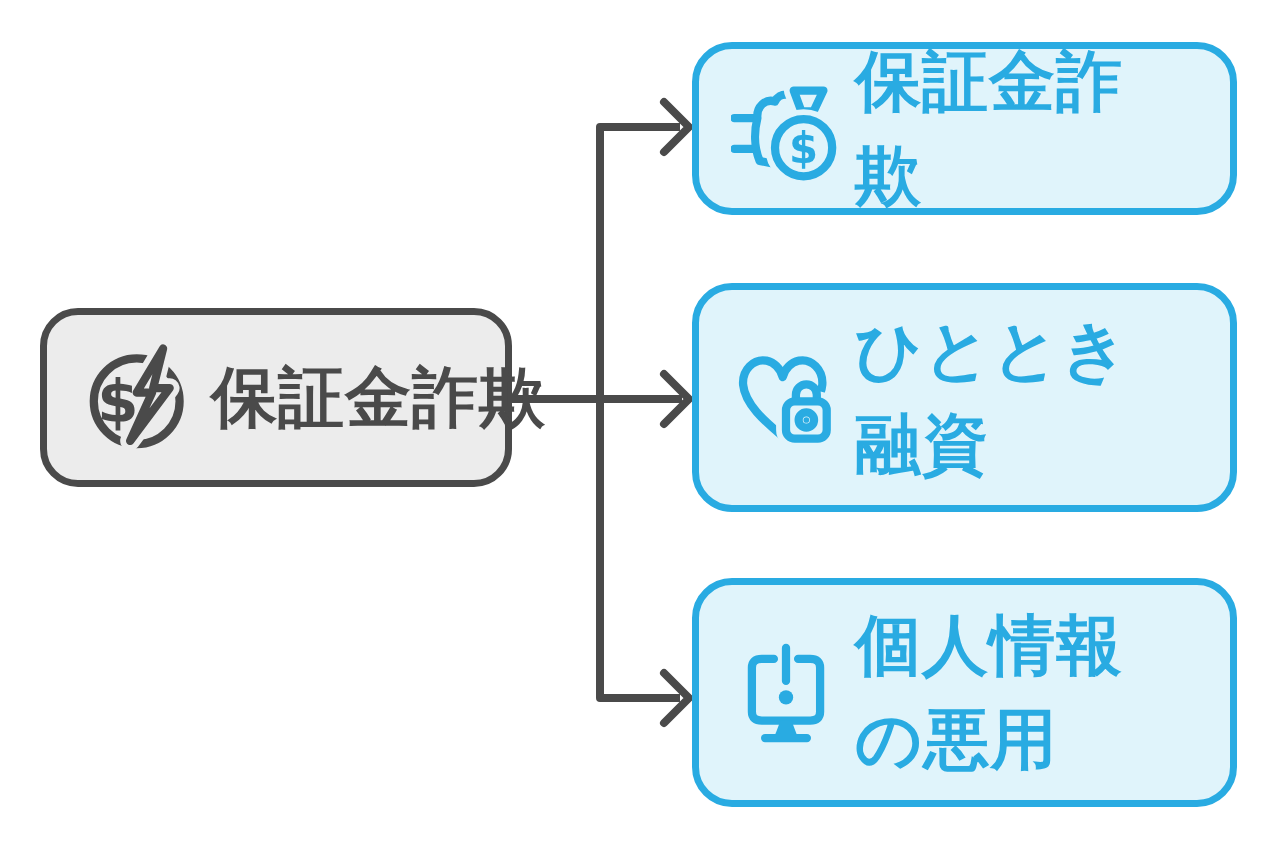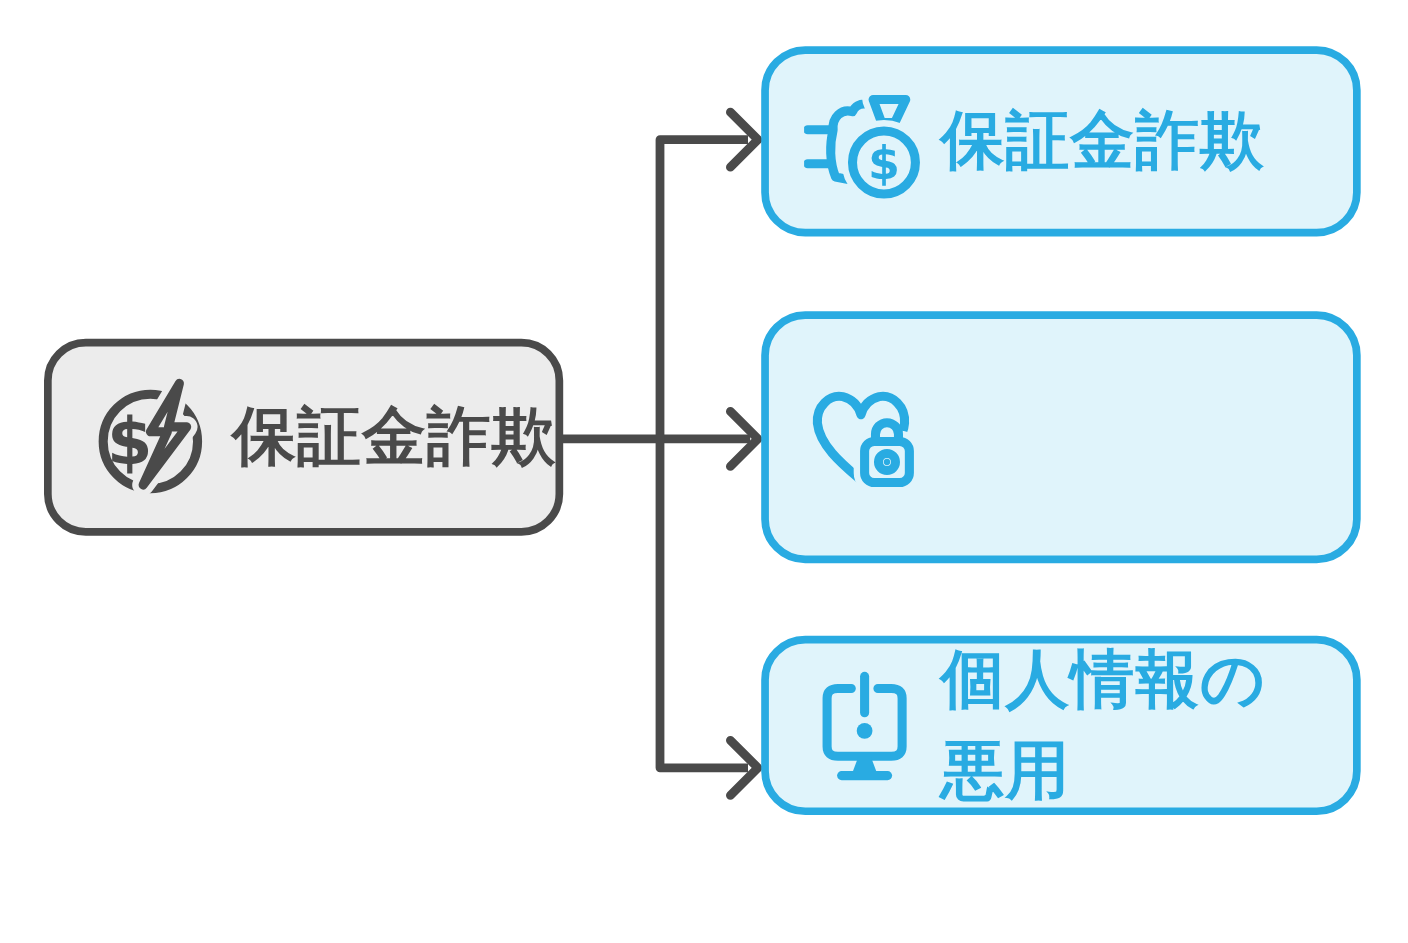--- a/index.html
+++ b/index.html
@@ -57,29 +57,29 @@
     width: 545px;
     background: var(--branch-fill, #e0f4fb);
     border: 7px solid var(--accent, #29abe2);
     border-radius: 40px;
     color: var(--accent, #29abe2);
     padding: 0 24px 0 32px;
     gap: 14px;
   }
   .node-branch-1 { top: 42px;  height: 173px; }
   .node-branch-2 { top: 283px; height: 229px; }
-  .node-branch-3 { top: 578px; height: 163px; }
+  .node-branch-3 { top: 578px; height: 229px; }
   .node-icon {
     flex: 0 0 auto;
     width: 110px;
     height: 112px;
     color: inherit;
   }
   .node-label {
-    font-size: 58px;
+    font-size: 66px;
     line-height: 1.42;
     letter-spacing: 1px;
     max-width: 302px;
     word-break: break-all;
   }
   .node-root .node-label {
     max-width: none;
     white-space: nowrap;
   }
   
@@ -153,20 +153,21 @@
 
   <div class="node node-branch node-branch-2">
     <svg class="node-icon" viewBox="0 0 100 100">
       <path class="i-stroke" d="M47,85 C33,73 13,57 11,38 C10,24 21,14 32,16 C40,18 45,24 47,31 C49,24 54,18 62,16 C73,14 84,24 83,38 C82,51 70,64 58,74"></path>
       <rect class="i-halo" x="50" y="53" width="37" height="34" rx="8"></rect>
       <path class="i-stroke" d="M59,53 V47 a9.5,9.5 0 0 1 19,0 V53"></path>
       <rect class="i-fillbg" x="50" y="53" width="37" height="34" rx="8"></rect>
       <circle class="i-stroke" cx="68.5" cy="70" r="7" stroke-width="6"></circle>
       <circle class="i-solid" cx="68.5" cy="70" r="2.6"></circle>
     </svg>
+    <span class="node-label">ひととき融資</span>
   </div>
 
   <div class="node node-branch node-branch-3">
     <svg class="node-icon" viewBox="0 0 100 100">
       <path class="i-stroke" d="M39,19 H28 Q19,19 19,27 V67 Q19,75 28,75 H72 Q81,75 81,67 V27 Q81,19 72,19 H61"></path>
       <path class="i-stroke" d="M50,9 V39" stroke-width="8"></path>
       <circle class="i-solid" cx="50" cy="54" r="6.5"></circle>
       <path class="i-solid" d="M45,75 L39,91 H61 L55,75 Z"></path>
       <path class="i-stroke" d="M31,91 H69" stroke-width="8"></path>
     </svg>

